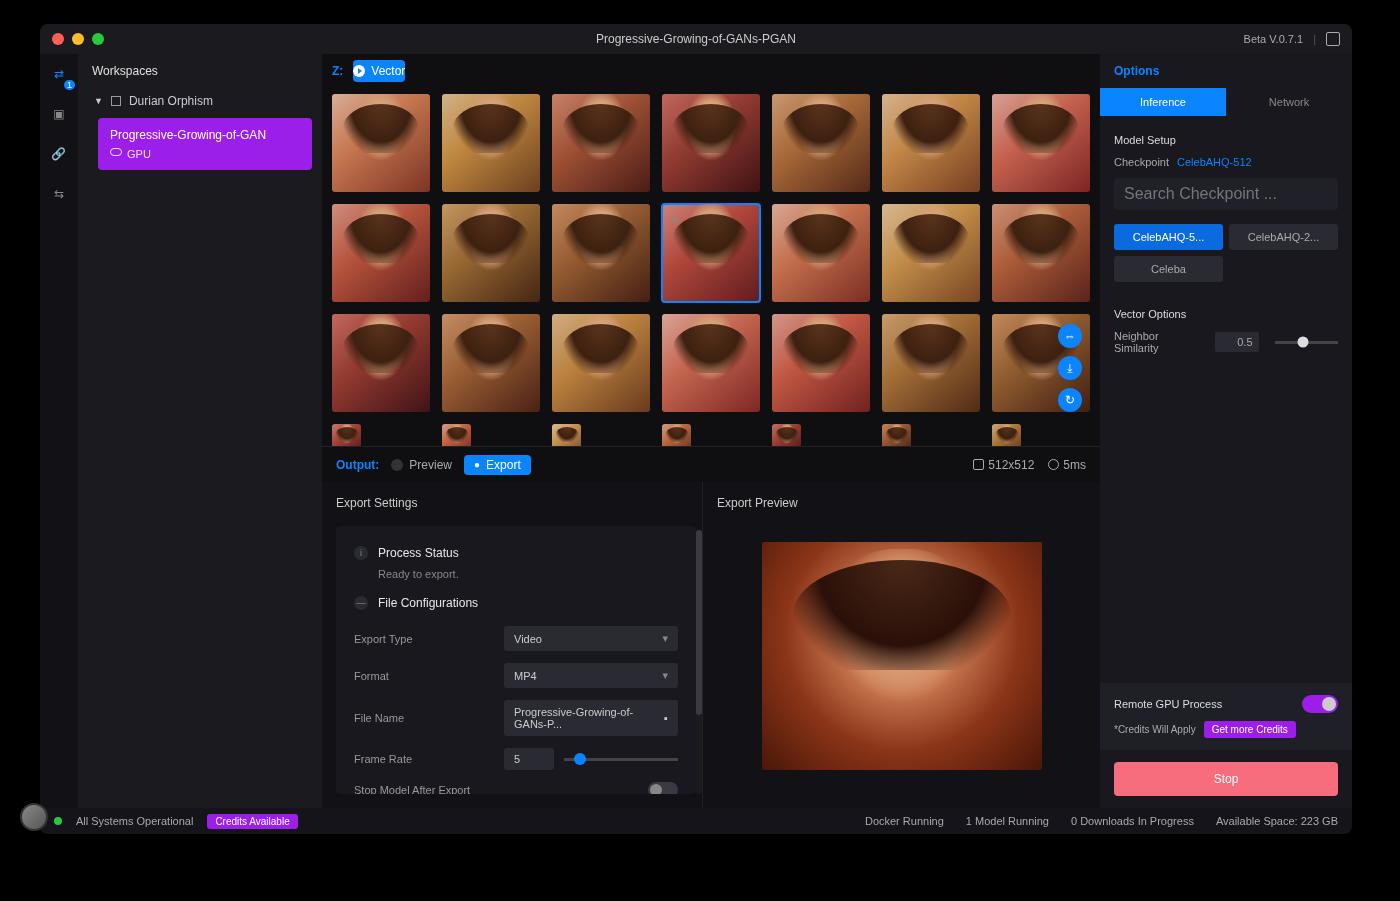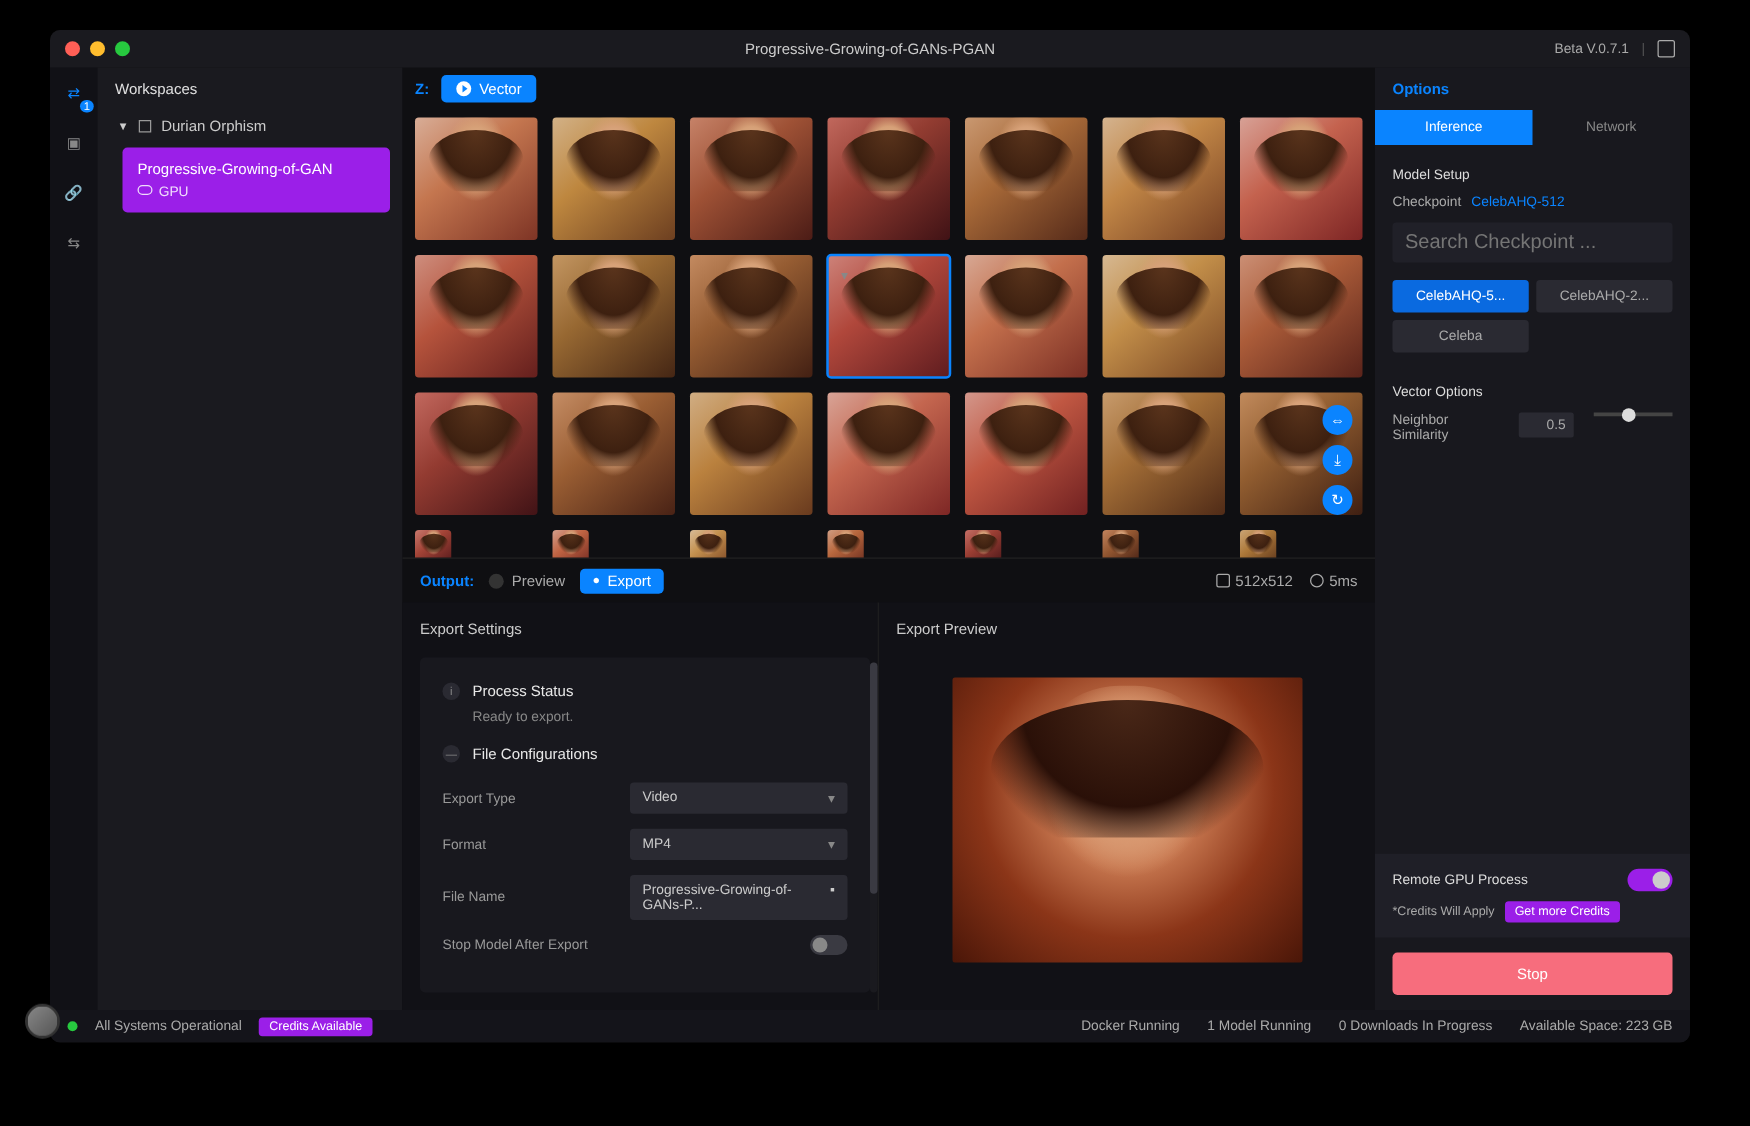--- a/index.html
+++ b/index.html
@@ -20,21 +20,21 @@
 .sidebar { width: 244px; background: #1a1a1f; display: flex; flex-direction: column; }
 .side-hdr { padding: 10px 14px; color: #e0e0e0; font-size: 12px; font-weight:500;}
 .ws-row { display:flex; align-items:center; gap:8px; padding: 6px 16px; color:#ccc; cursor:pointer;}
 .tri{font-size:9px;}
 .ws-sq{width:10px;height:10px;border:1px solid #999;}
 .model-card { margin: 4px 10px 0 20px; background: #9b1fe8; border-radius: 4px; padding: 10px 12px; color: #fff; cursor:pointer; }
 .model-card .sub{display:flex;gap:5px;margin-top:6px;opacity:.85;font-size:11px;}
 .main { flex:1; display:flex; flex-direction:column; min-width:0; background:#0f0f12;}
 .toolbar { height: 34px; display:flex; align-items:center; gap:10px; padding: 0 10px;}
 .lbl-z{color:#0a84ff;font-weight:600;font-size:12px;}
-.pill{background:#0a84ff;color:#fff;border-radius:4px;padding:4px 12px;display:flex;align-items:center;gap:6px;font-size:12px;cursor:pointer;}
+.pill{background:#0a84ff;color:#fff;border-radius:4px;padding:4px 0;display:flex;align-items:center;gap:6px;font-size:12px;cursor:pointer;}
 .pill-ic{width:12px;height:12px;background:#fff;border-radius:50%;display:flex;align-items:center;justify-content:center}
 .pill-ic::after{content:"";width:0;height:0;border-left:4px solid #0a84ff;border-top:3px solid transparent;border-bottom:3px solid transparent;margin-left:1px}
 .grid-wrap{flex:0 0 auto;height:358px;overflow:hidden;position:relative;padding:6px 10px}
 .grid{display:grid;grid-template-columns:repeat(7,1fr);gap:12px;}
 .face{aspect-ratio:1;border-radius:3px;background:linear-gradient(135deg,#c9946b 0%,#a0593c 40%,#5b2d1a 100%);position:relative;overflow:hidden;cursor:pointer}
 .face::before{content:"";position:absolute;left:50%;top:38%;transform:translate(-50%,-50%);width:62%;height:78%;background:radial-gradient(ellipse 55% 62% at 50% 42%,#e8c3a0 0%,#d6a077 50%,rgba(90,50,30,0) 75%);border-radius:45% 45% 50% 50%;}
 .face::after{content:"";position:absolute;left:50%;top:10%;transform:translateX(-50%);width:78%;height:50%;background:radial-gradient(ellipse at 50% 0%,#5a341c 0%,#3d2010 55%,transparent 78%);border-radius:50% 50% 30% 30%;}
 .face.sel{outline:2px solid #0a84ff;outline-offset:-1px}
 .face.partial{height:30%}
 .float-btns{position:absolute;right:18px;top:236px;display:flex;flex-direction:column;gap:8px;z-index:5}
@@ -48,21 +48,21 @@
 .out-right .mini{display:flex;align-items:center;gap:4px}
 .sq-ic{width:11px;height:11px;border:1.3px solid #aaa;border-radius:2px}
 .clk-ic{width:11px;height:11px;border:1.3px solid #aaa;border-radius:50%;position:relative}
 .lower{flex:1;display:flex;min-height:0}
 .export-left{flex:0 0 380px;background:#111116;padding:14px 0 14px 14px;display:flex;flex-direction:column;gap:8px;position:relative}
 .sec-hdr{color:#ccc;font-size:12px;margin-bottom:8px}
 .panel{background:#18181e;border-radius:4px;padding:14px 18px;flex:1;overflow-y:auto;margin-right:6px}
 .prow{display:flex;align-items:center;margin-bottom:12px}
 .prow .lab{flex:0 0 150px;color:#999;font-size:11px}
 .prow .ctl{flex:1}
-.sel,.inp{background:#2a2a32;border:none;border-radius:3px;padding:6px 10px;color:#ccc;width:100%;font-size:11px;cursor:pointer;display:flex;justify-content:space-between;align-items:flex-start}
+.sel,.inp{background:#2a2a32;border:none;border-radius:3px;padding:6px 10px;color:#ccc;width:100%;font-size:11px;cursor:pointer;display:flex;justify-content:space-between;align-items:center}
 .sel::after{content:"▾";color:#888}
 .num-box{background:#2a2a32;border:none;border-radius:3px;padding:5px 10px;color:#ccc;width:50px;font-size:11px;text-align:left}
 .slider{flex:1;height:3px;background:#444;position:relative;margin-left:10px}
 .slider::after{content:"";position:absolute;left:14%;top:50%;transform:translate(-50%,-50%);width:12px;height:12px;background:#0a84ff;border-radius:50%}
 .toggle{width:30px;height:16px;background:#3a3a42;border-radius:8px;position:relative;cursor:pointer;margin-left:auto}
 .toggle::after{content:"";position:absolute;left:2px;top:2px;width:12px;height:12px;background:#888;border-radius:50%}
 .sect-title{display:flex;align-items:center;gap:10px;margin:6px 0}
 .sect-ic{width:14px;height:14px;border-radius:50%;background:#2a2a32;color:#888;display:flex;align-items:center;justify-content:center;font-size:9px}
 .sect-txt{color:#e8e8e8;font-weight:400;font-size:12px}
 .msg{color:#888;font-size:11px;margin:8px 0 16px 24px}
@@ -78,21 +78,21 @@
 .opt-tab{flex:1;text-align:center;padding:8px 0;font-size:11px;cursor:pointer;color:#888}
 .opt-tab.active{background:#0a84ff;color:#fff}
 .opt-body{padding:12px 14px;flex:1;display:flex;flex-direction:column;gap:10px}
 .opt-sect{color:#ddd;font-size:11px;font-weight:500;margin-top:6px}
 .opt-row{display:flex;align-items:center;gap:8px;font-size:11px;color:#aaa}
 .link{color:#0a84ff;font-size:11px}
 .chk-search{background:#202028;border:none;border-radius:3px;padding:7px 10px;color:#777;width:100%;font-size:16px}
 .chk-btns{display:flex;flex-wrap:wrap;gap:6px;margin-top:4px}
 .chk-btn{background:#2a2a32;color:#aaa;border-radius:3px;padding:7px 10px;font-size:11px;cursor:pointer;flex:0 0 calc(50% - 3px);text-align:center;overflow:hidden;text-overflow:ellipsis;white-space:nowrap}
 .chk-btn.active{background:#0a6ae0;color:#fff}
-.slider-row{display:flex;align-items:flex-start;justify-content:space-between;font-size:11px;color:#aaa;gap:16px}
+.slider-row{display:flex;align-items:center;justify-content:space-between;font-size:11px;color:#aaa;gap:16px}
 .slider2{width:68px;height:3px;background:#444;position:relative}
 .slider2::after{content:"";position:absolute;left:45%;top:50%;transform:translate(-50%,-50%);width:11px;height:11px;background:#ddd;border-radius:50%}
 .val-box{background:#2a2a32;padding:4px 22px;border-radius:2px;width:42px;text-align:center}
 .gpu-panel{background:#1f1f27;padding:12px 14px;display:flex;flex-direction:column;gap:8px;margin-top:auto}
 .gpu-top{display:flex;align-items:center;justify-content:space-between}
 .gpu-txt{color:#ddd;font-size:11px}
 .switch{width:36px;height:18px;background:#9b1fe8;border-radius:9px;position:relative;cursor:pointer}
 .switch::after{content:"";position:absolute;right:2px;top:2px;width:14px;height:14px;background:#ccc;border-radius:50%}
 .gpu-sub{display:flex;align-items:center;gap:8px;font-size:10px;color:#aaa}
 .credits-btn{background:#9b1fe8;color:#fff;border-radius:3px;padding:3px 8px;cursor:pointer;font-size:10px}
@@ -251,20 +251,27 @@
             <div class="prow">
               <span class="lab">File Name</span>
               <div class="ctl">
                   <div class="inp">
                     <span>Progressive-Growing-of-GANs-P...</span>
                     <span>▪</span>
                   </div>
                 </div>
             </div>
             <div class="prow">
+              <span class="lab">Frame Rate</span>
+              <div class="ctl" style="display:flex;align-items:center">
+                  <span class="num-box">5</span>
+                  <div class="slider"></div>
+                </div>
+            </div>
+            <div class="prow">
               <span class="lab" style="flex:1">Stop Model After Export</span>
               <div class="toggle"></div>
             </div>
 
           </div>
           <div class="scrollbar"></div>
         </div>
 
         <div class="export-right">
           <div class="sec-hdr">Export Preview</div>

